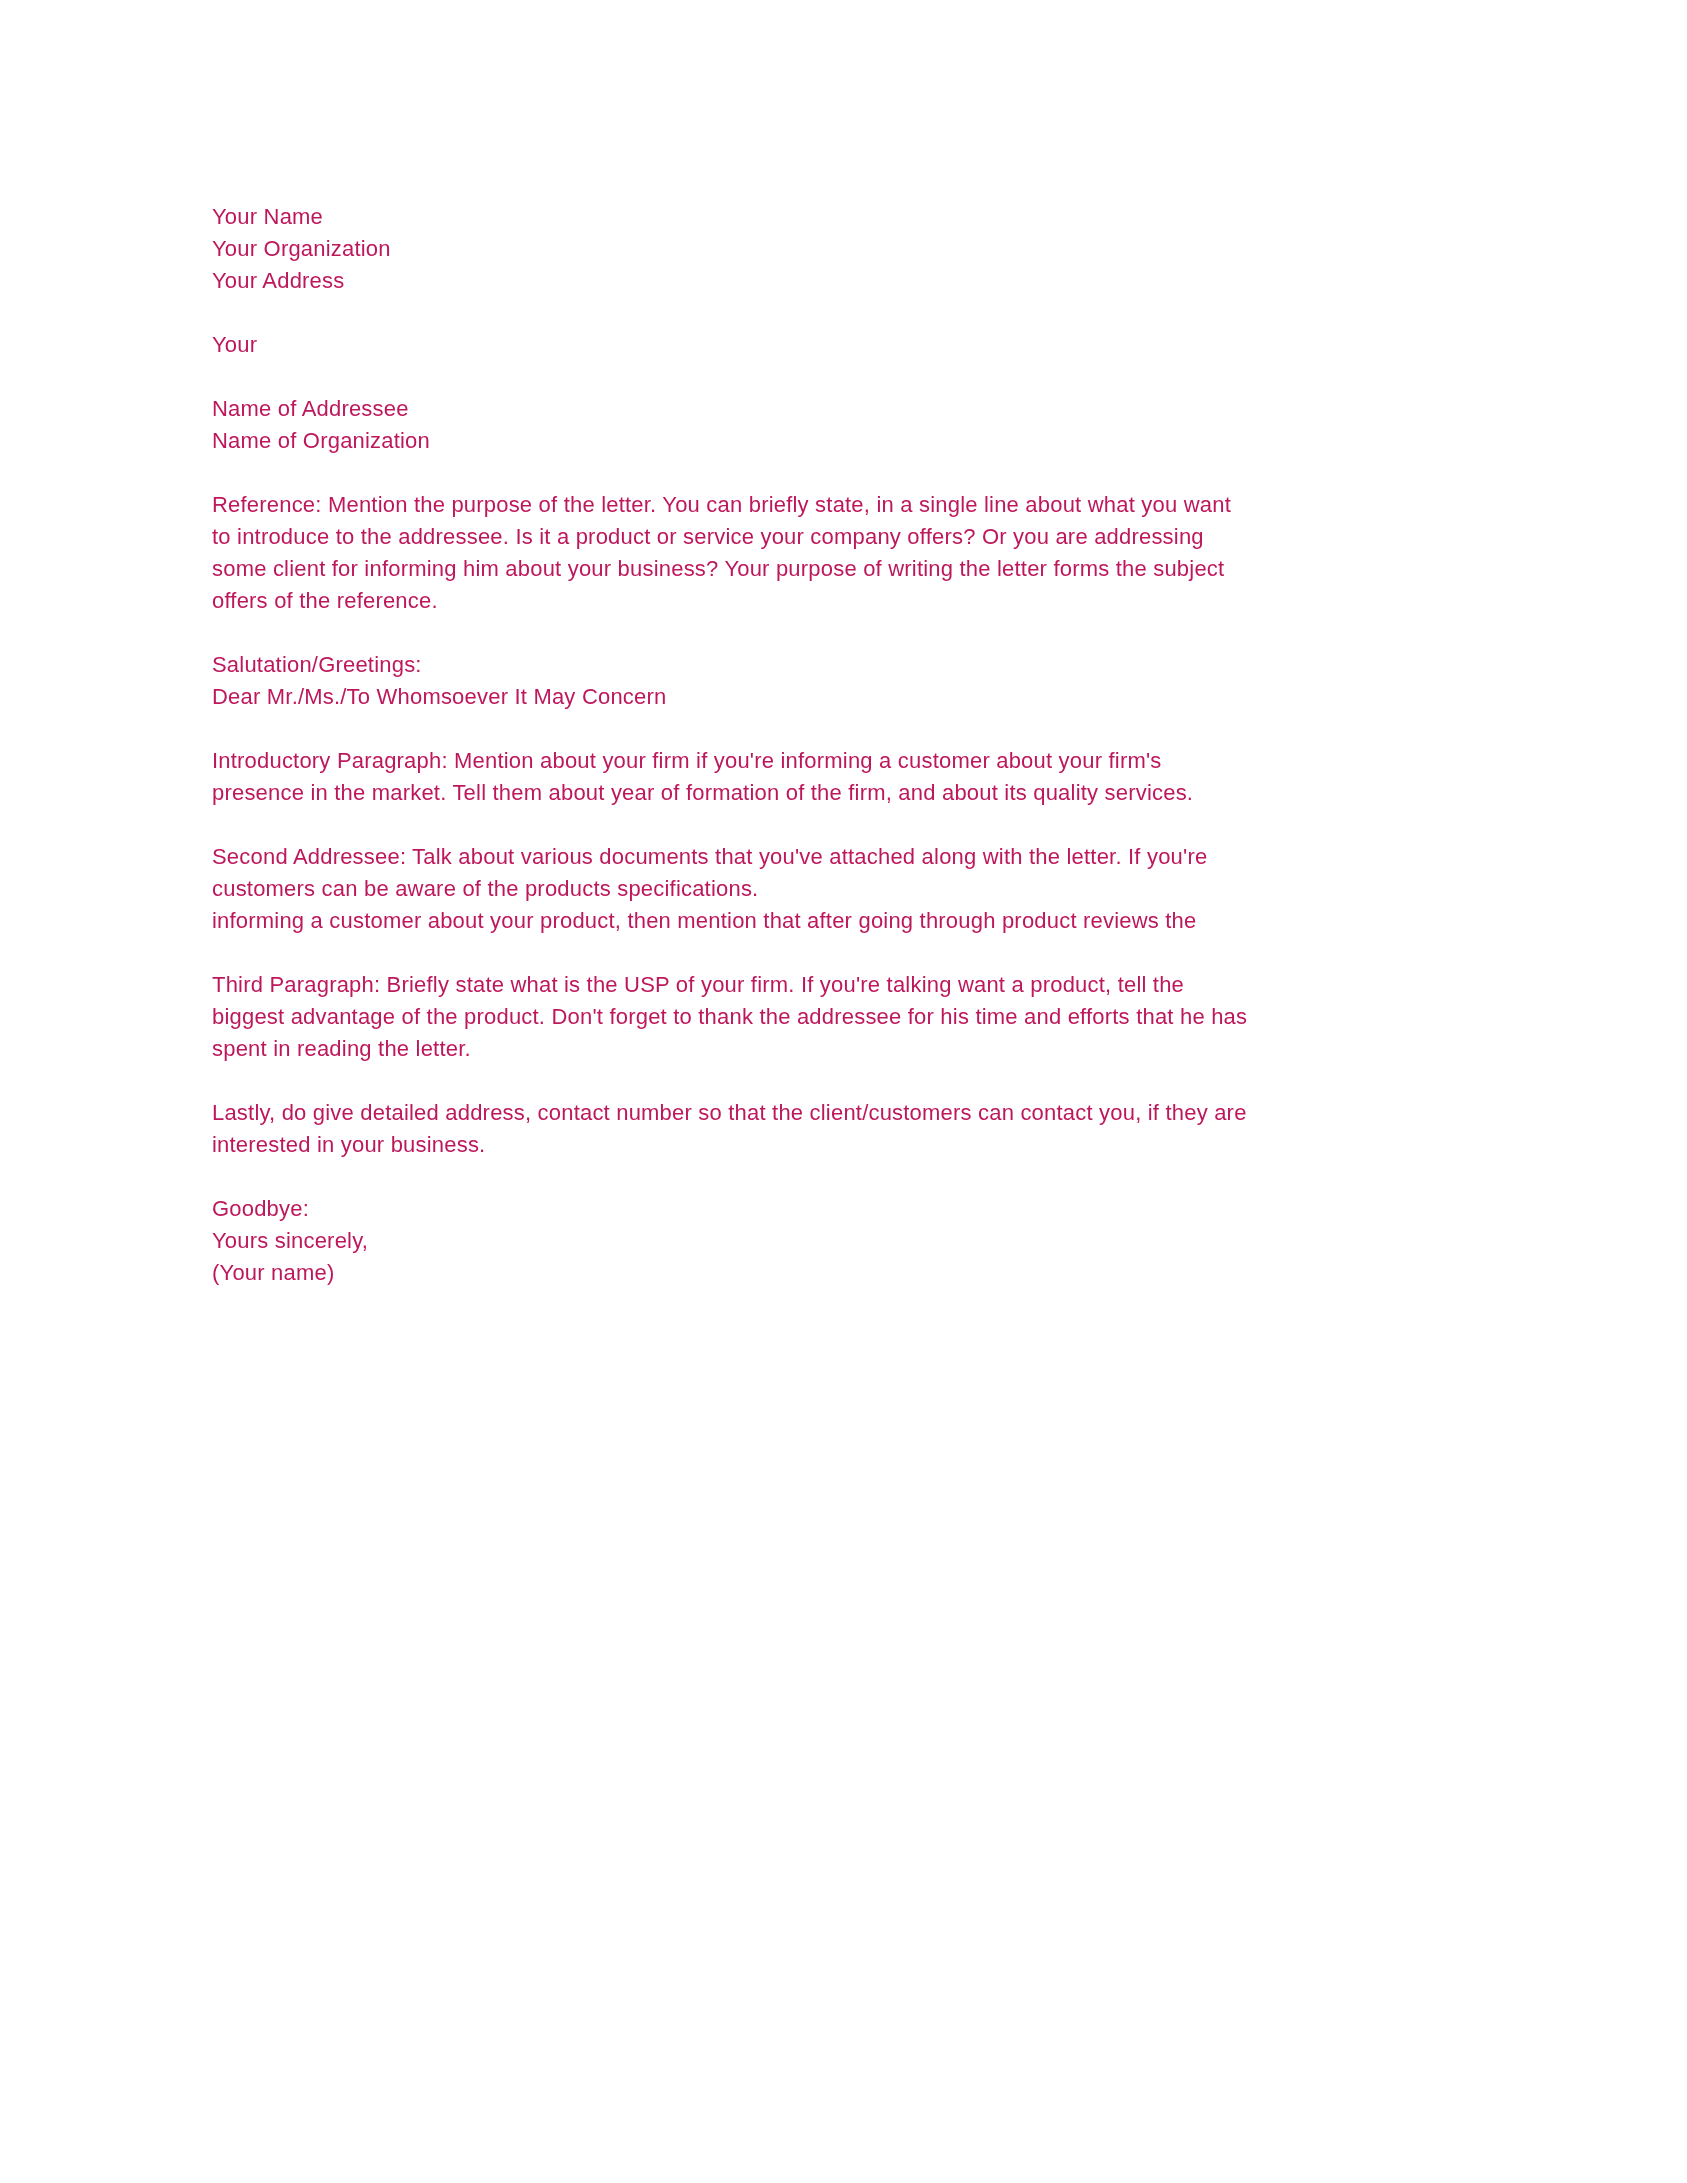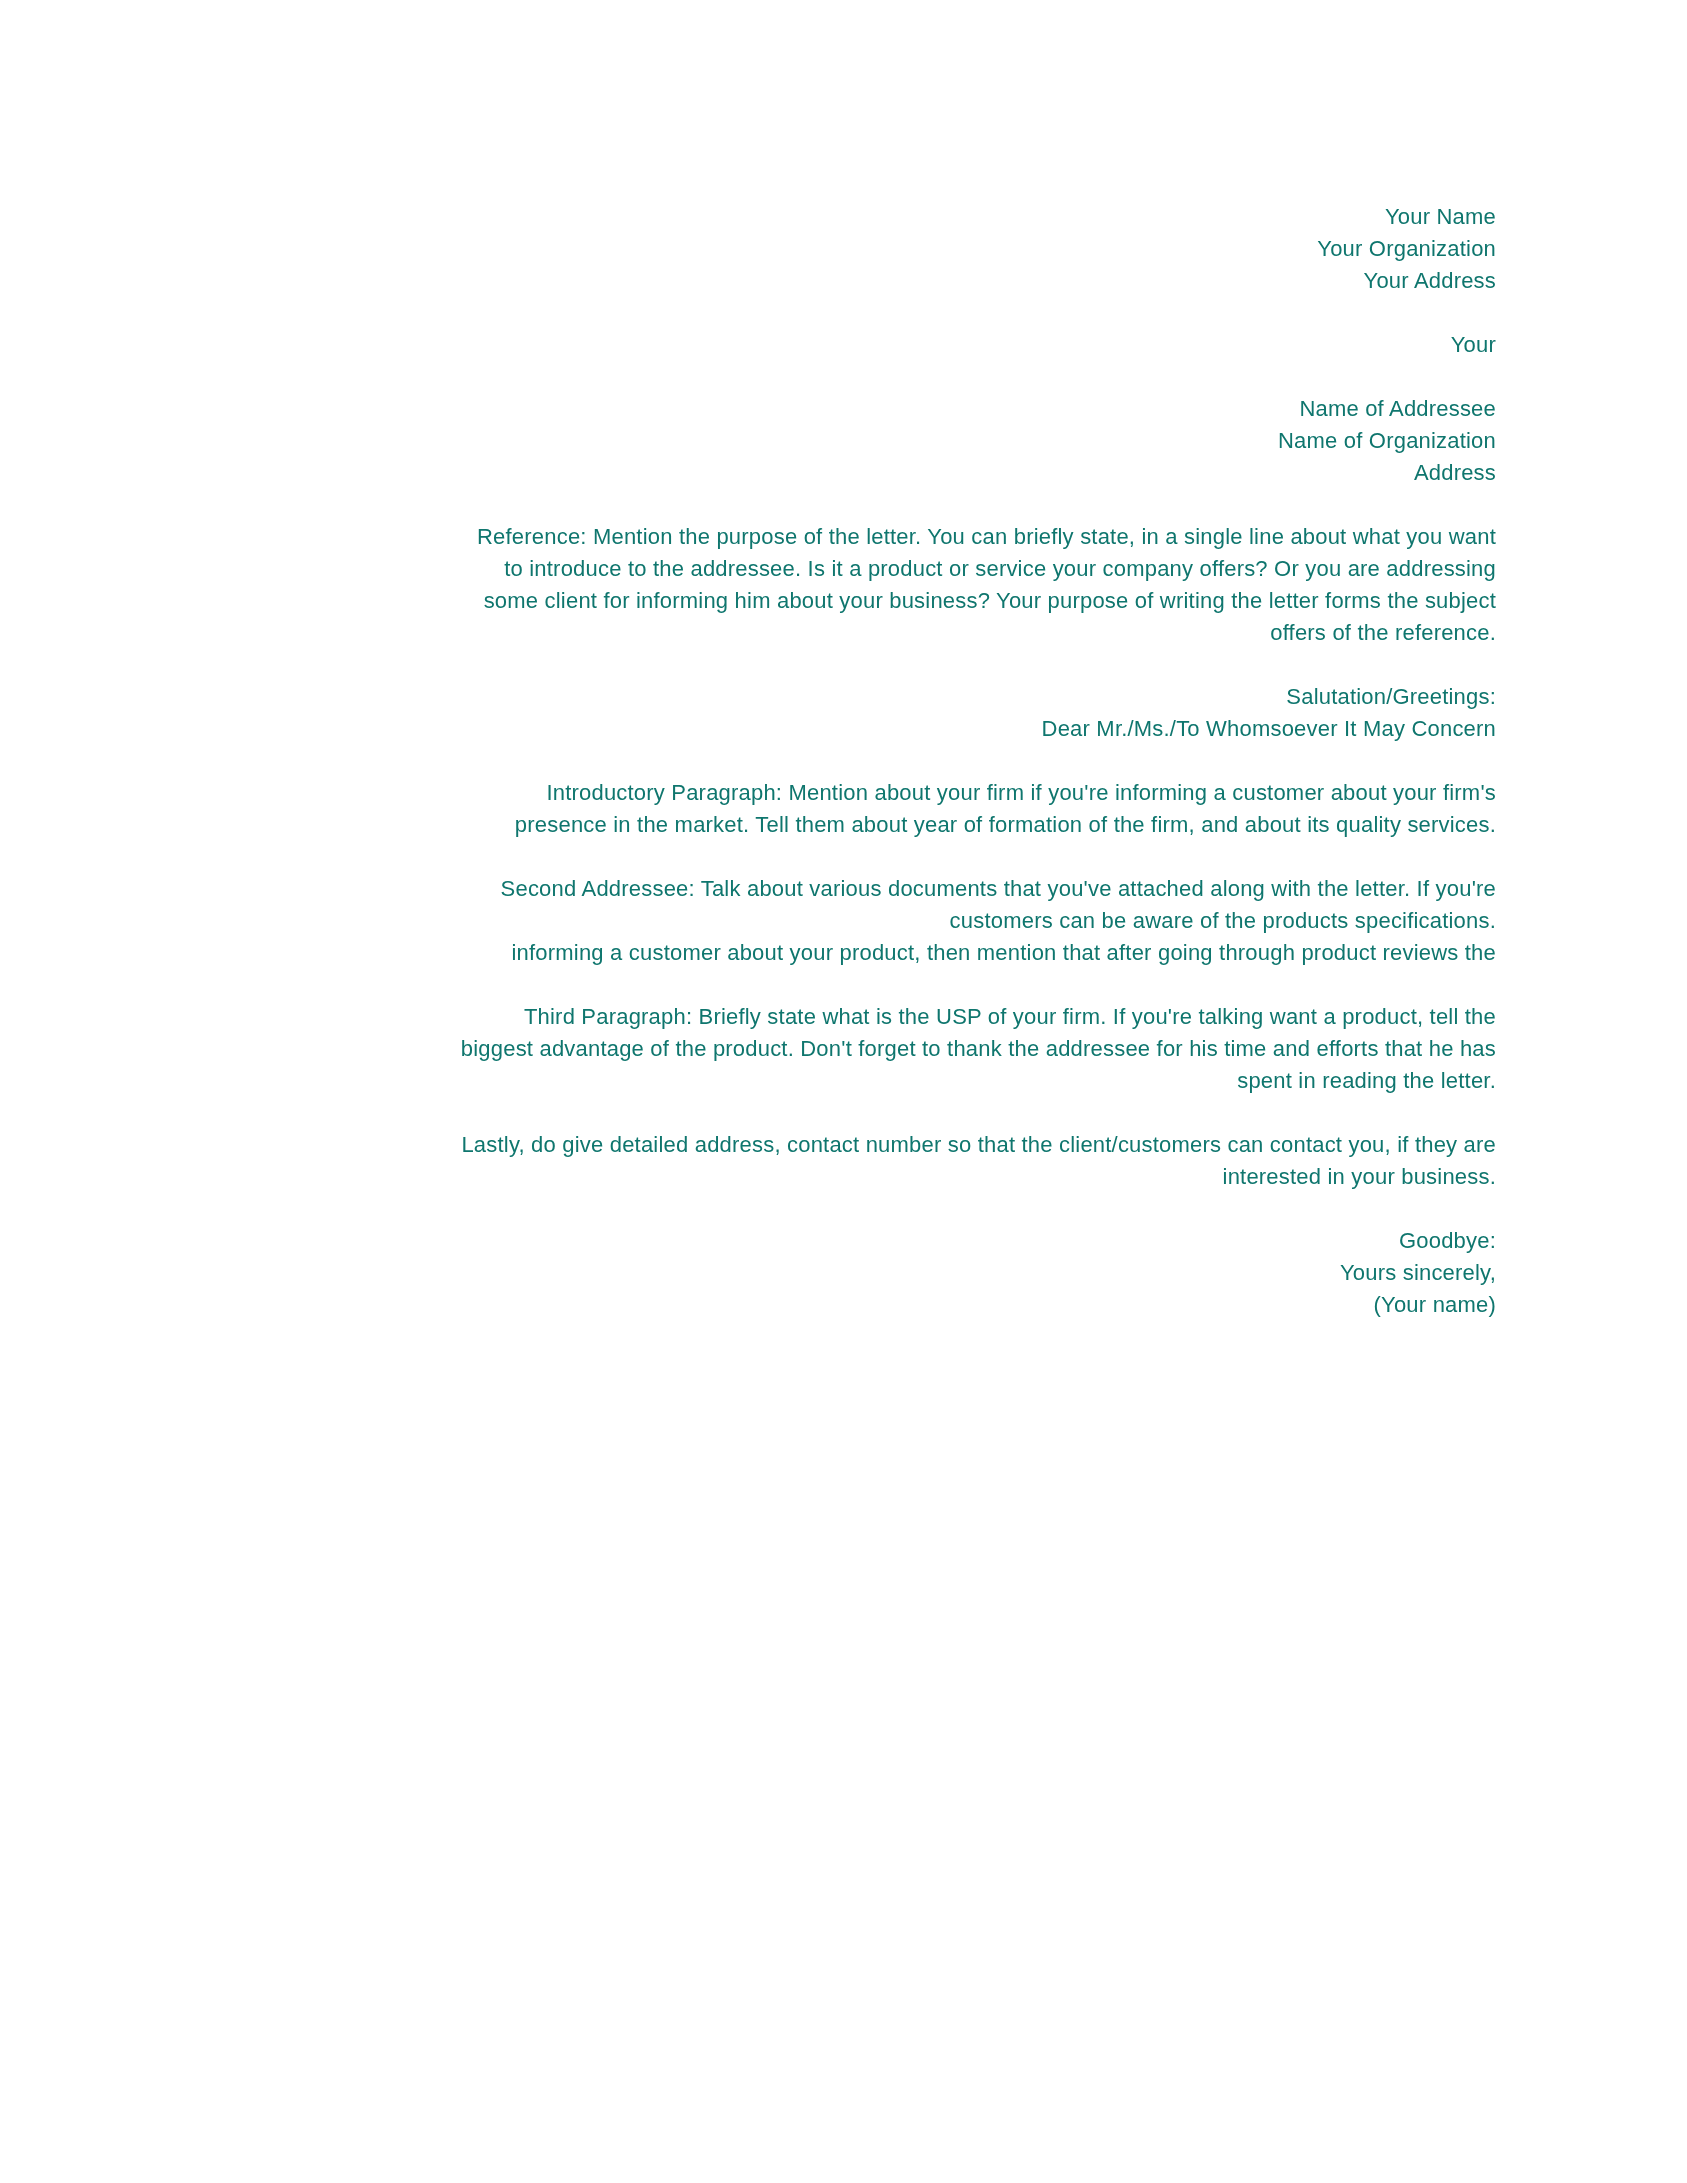--- a/index.html
+++ b/index.html
@@ -32,33 +32,32 @@
     margin-bottom: 0;
   }
   .line {
     white-space: nowrap;
   }
 </style>
 </head>
 <body>
 
 <div class="page">
-  <div class="letter" id="letter-root" style="color: #0f766e; text-align: right;">
+  <div class="letter" id="letter-root" style="color: #be185d;">
       <div class="block">
         <div class="line">Your Name</div>
         <div class="line">Your Organization</div>
         <div class="line">Your Address</div>
       </div>
       <div class="block">
         <div class="line">Your</div>
       </div>
       <div class="block">
         <div class="line">Name of Addressee</div>
         <div class="line">Name of Organization</div>
-        <div class="line">Address</div>
       </div>
       <div class="block">
         <div class="line">Reference: Mention the purpose of the letter. You can briefly state, in a single line about what you want</div>
         <div class="line">to introduce to the addressee. Is it a product or service your company offers? Or you are addressing</div>
         <div class="line">some client for informing him about your business? Your purpose of writing the letter forms the subject</div>
         <div class="line">offers of the reference.</div>
       </div>
       <div class="block">
         <div class="line">Salutation/Greetings:</div>
         <div class="line">Dear Mr./Ms./To Whomsoever It May Concern</div>

